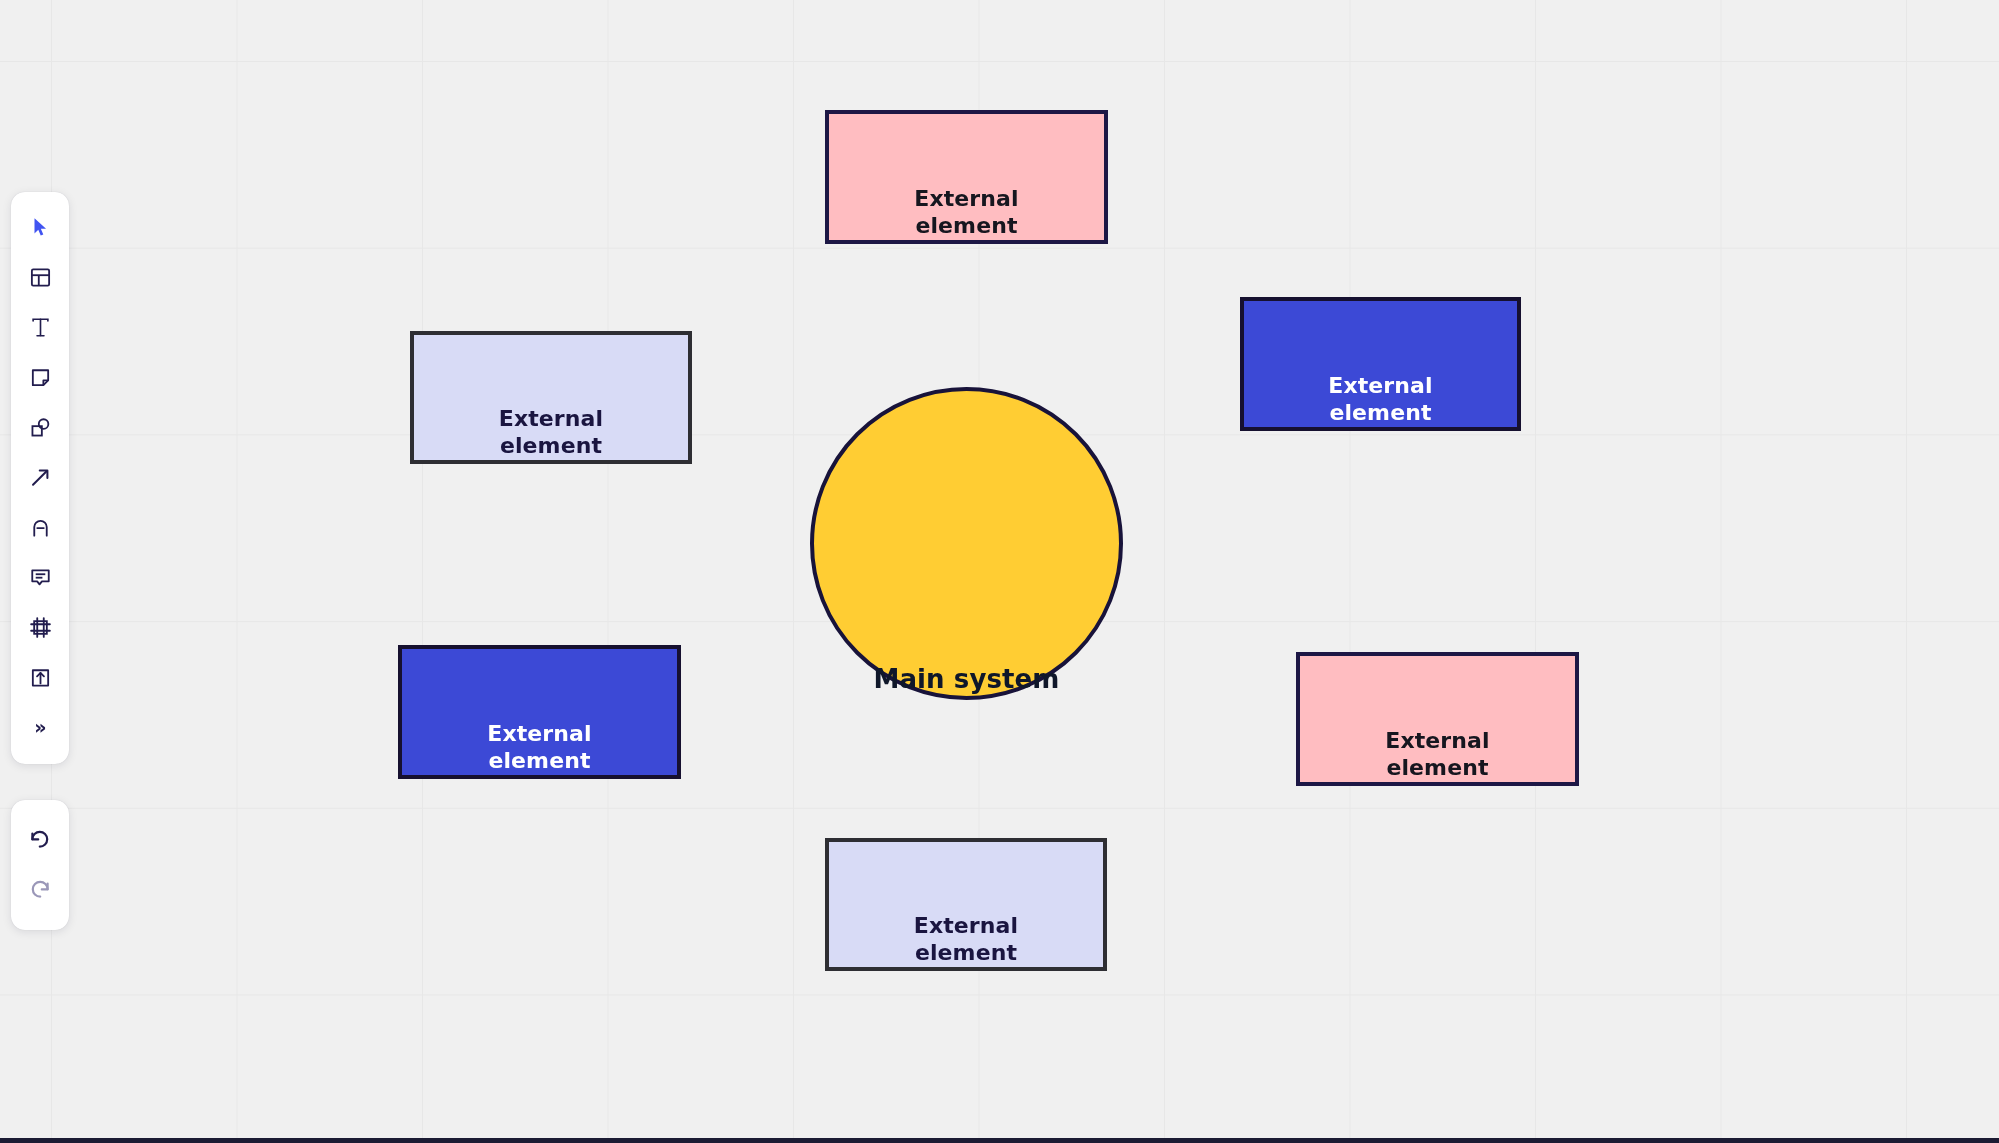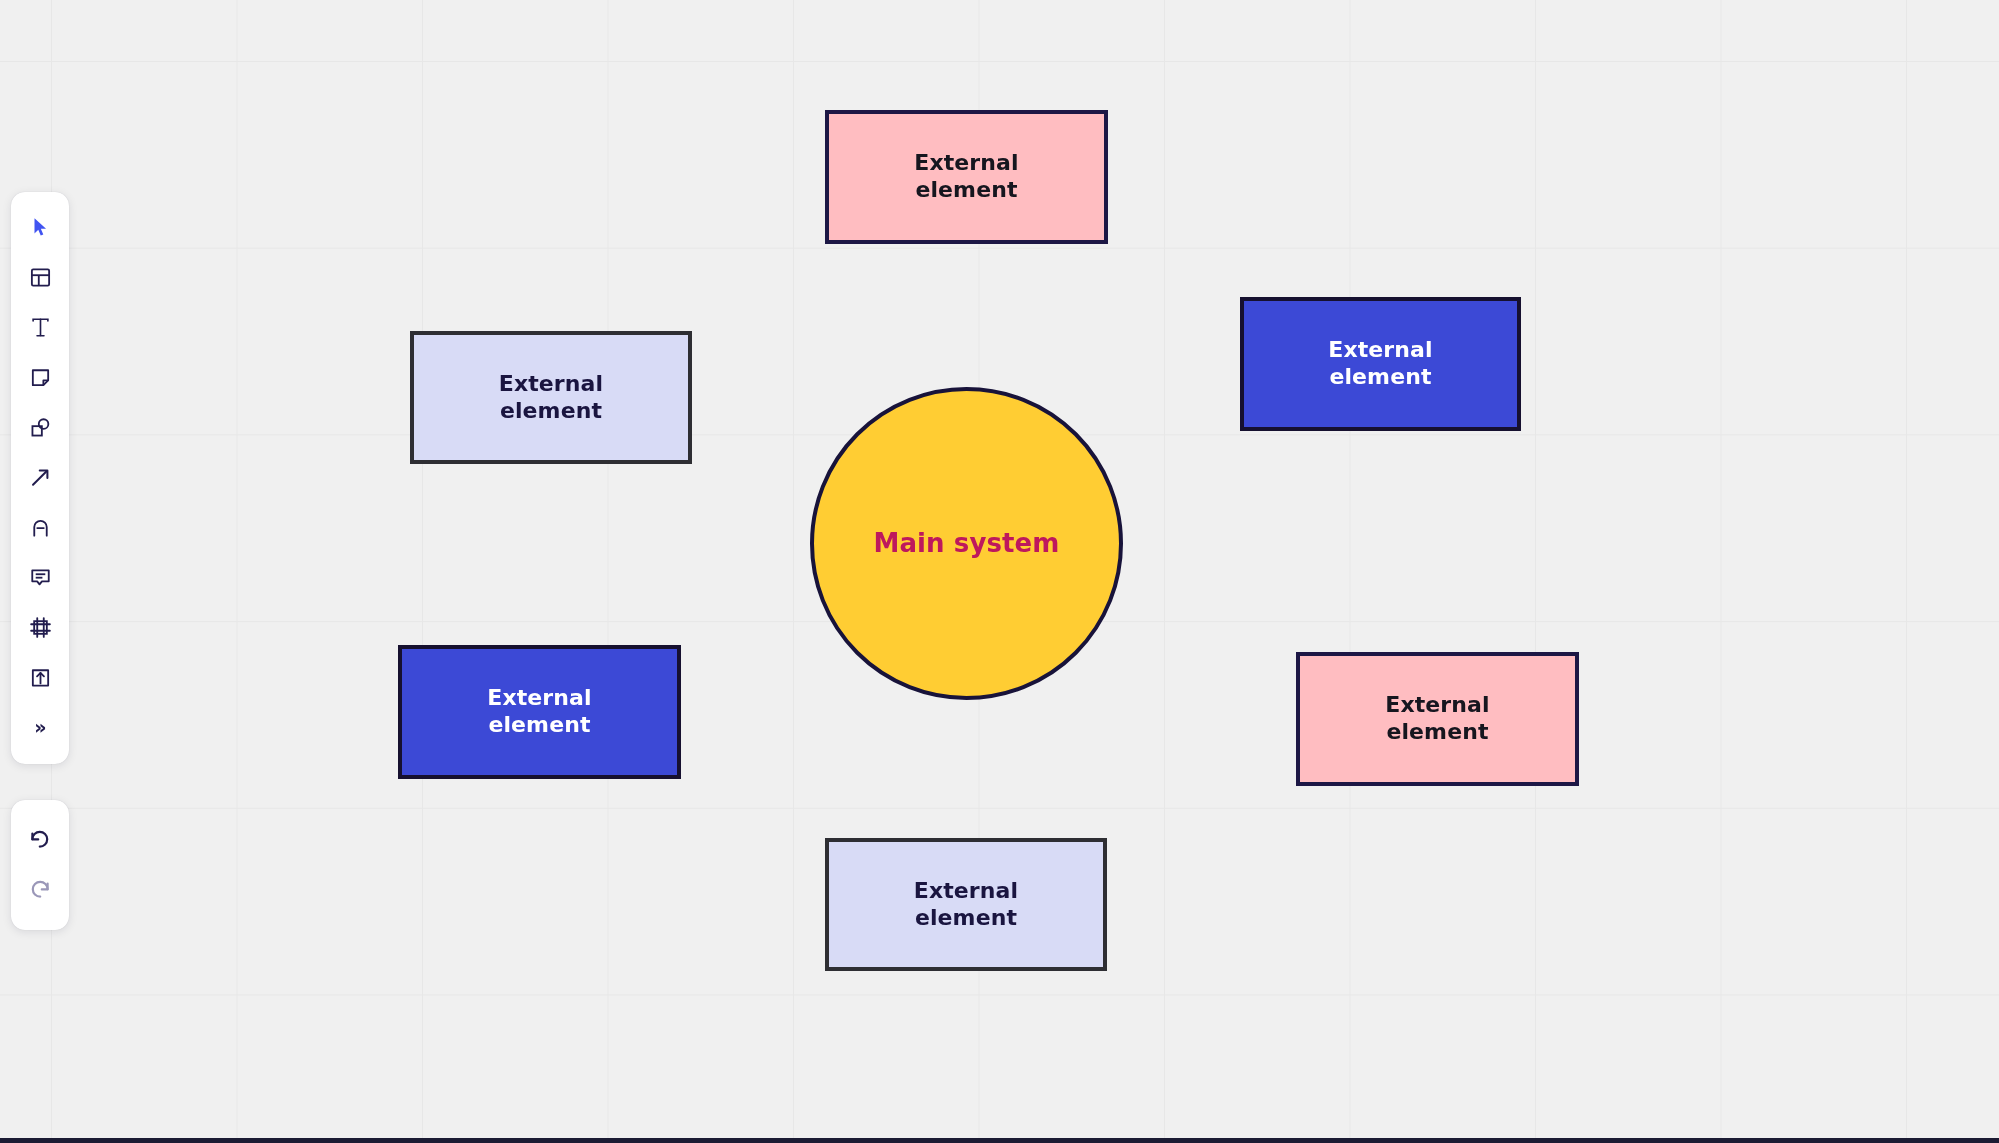--- a/index.html
+++ b/index.html
@@ -40,21 +40,21 @@
     width: 1999px;
     height: 5px;
     background: #1b1b33;
   }
 
   
   .node {
     position: absolute;
     box-sizing: border-box;
     display: flex;
-    align-items: center;
+    align-items: flex-end;
     justify-content: center;
     text-align: center;
     font-weight: 700;
     font-size: 22px;
     line-height: 1.22;
     letter-spacing: 0.1px;
     cursor: default;
   }
 
   .rect {
@@ -79,21 +79,21 @@
     background: #d8dbf6;
     border-color: #2e2e33;
     border-width: 4px;
     color: #1a1540;
   }
 
   .circle {
     background: #ffcd33;
     border: 4px solid #18133a;
     border-radius: 50%;
-    color: #be185d;
+    color: #0f172a;
     font-size: 26px;
   }
 
   .node-label { pointer-events: none; white-space: pre-line; }
 
   
   .toolbar {
     position: absolute;
     background: #ffffff;
     border-radius: 14px;

